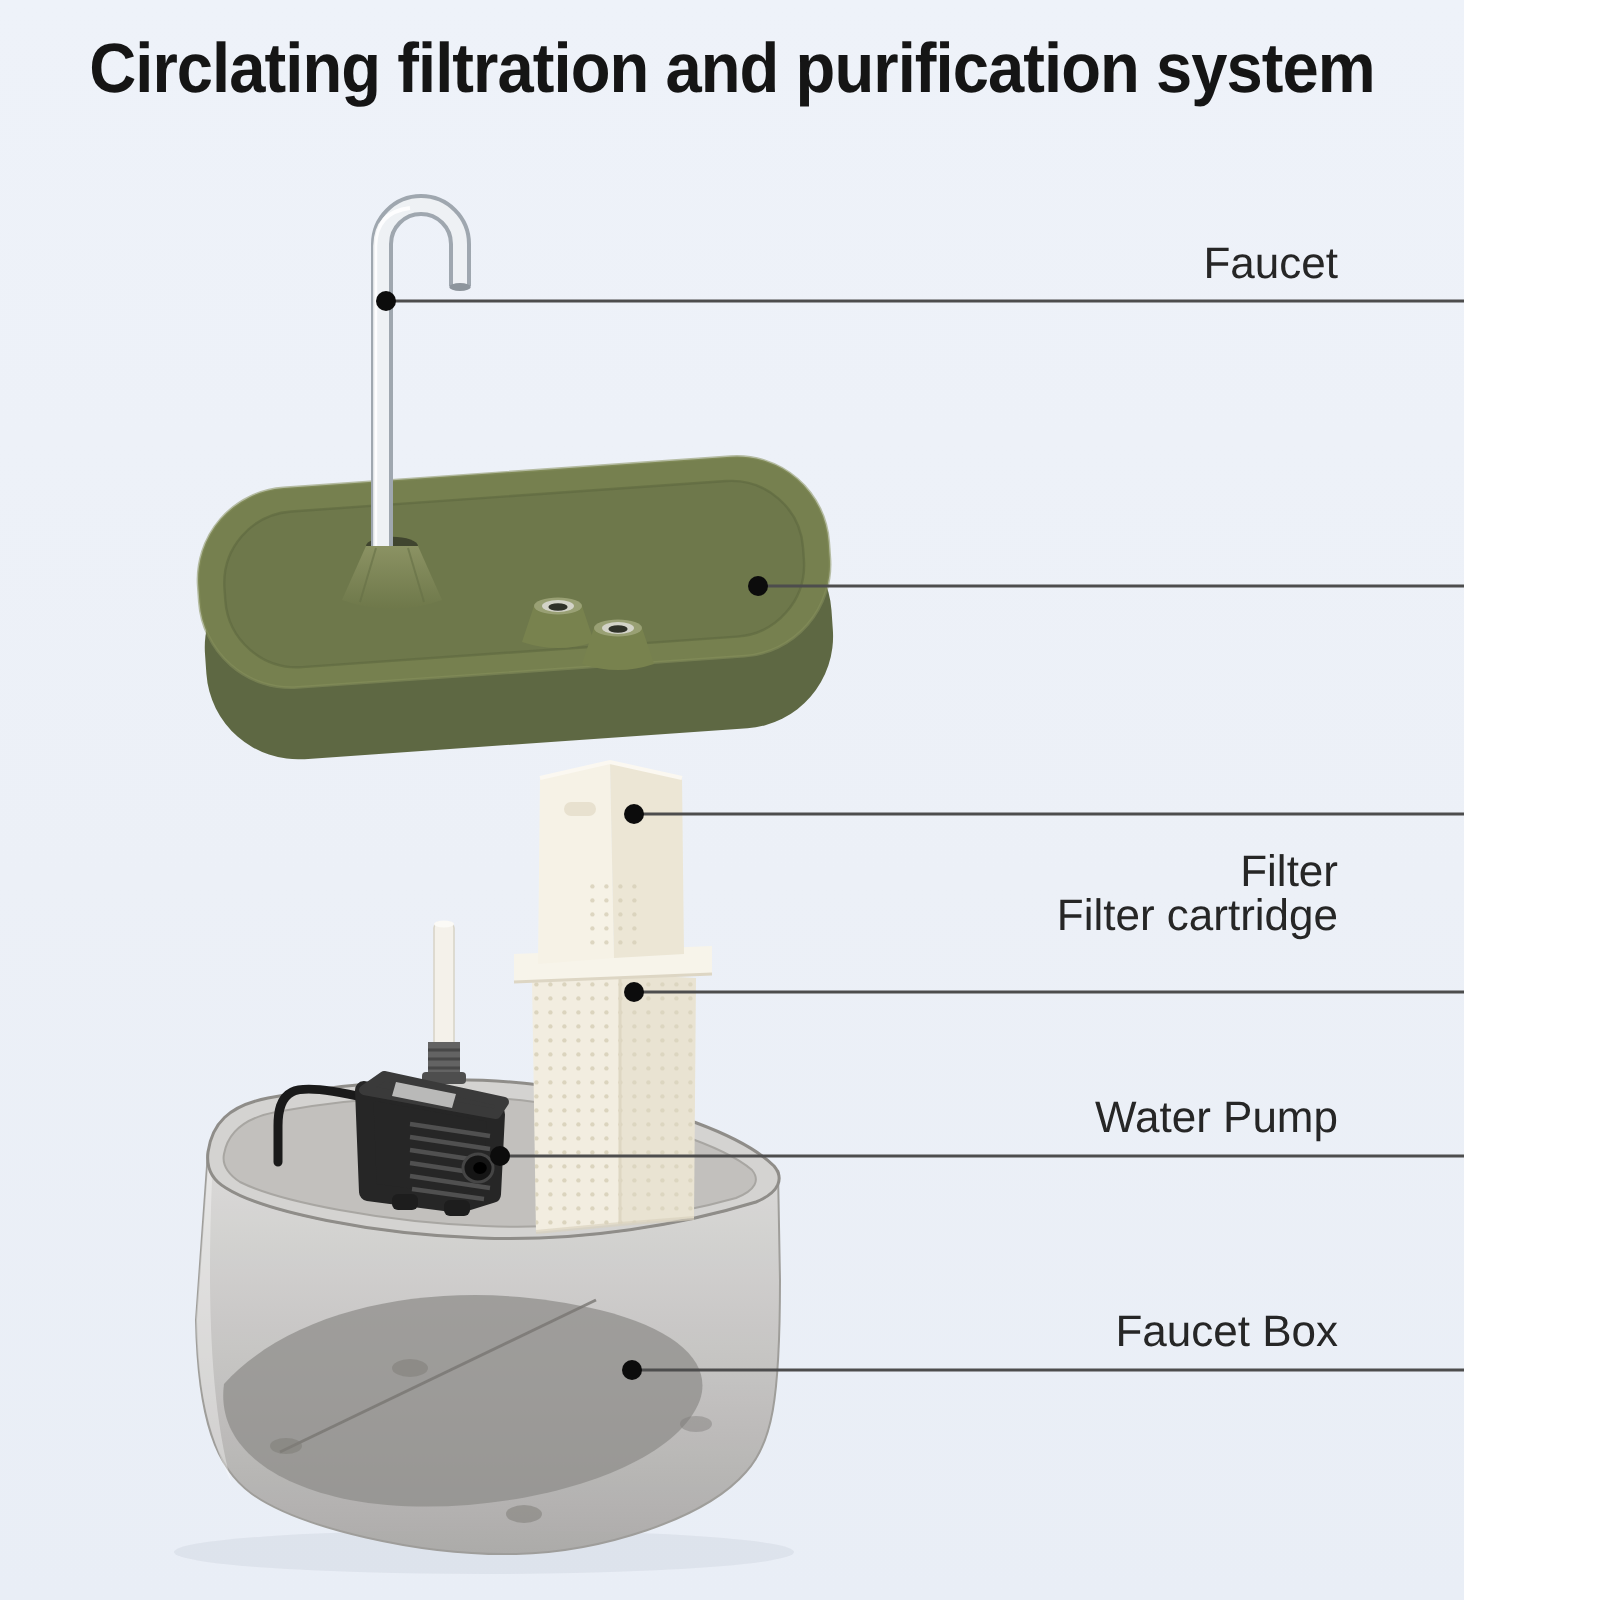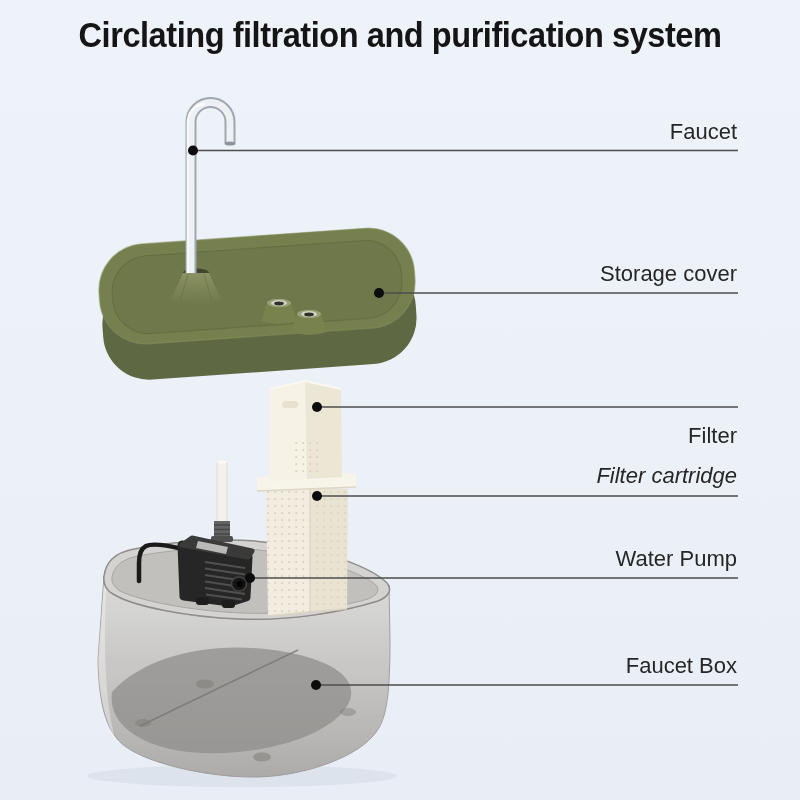--- a/index.html
+++ b/index.html
@@ -1,34 +1,34 @@
 <!DOCTYPE html>
 <html><head>
 <meta charset="utf-8">
 <style>
   html,body{margin:0;padding:0;}
   .stage{
-    position:relative;width:800px;height:800px;overflow:hidden;
+    position:relative;width:732px;height:800px;overflow:hidden;
     background:linear-gradient(180deg,#eef2f9 0%,#ecf0f7 55%,#e9eef6 100%);
     font-family:"Liberation Sans",sans-serif;
   }
   .title{
     position:absolute;top:14px;left:0;right:0;text-align:center;
     font-weight:700;font-size:35px;line-height:1.2;color:#151515;
     letter-spacing:-0.5px;transform:scaleX(0.93);white-space:nowrap;
   }
   .illustration{position:absolute;left:0;top:0;width:800px;height:800px;}
   .label{
     position:absolute;right:63px;text-align:center;white-space:nowrap;
     font-size:22px;line-height:1.15;font-weight:400;color:#262626;
   }
   .label-faucet{top:119px;}
   .label-storage-cover{top:261px;}
   .label-filter{top:375px;margin-top:48px;}
-  .label-filter-cartridge{top:463px;font-style:italic;}
+  .label-filter-cartridge{top:445px;}
   .label-water-pump{top:546px;margin-left:16px;}
   .label-water-box{top:653px;}
 </style>
 </head>
 <body>
 
 <div class="stage">
 
   <div class="title">Circlating filtration and purification system</div>
 
@@ -183,19 +183,18 @@
       <circle cx="193" cy="150.5" r="5"></circle>
       <circle cx="379" cy="293" r="5"></circle>
       <circle cx="317" cy="407" r="5"></circle>
       <circle cx="317" cy="496" r="5"></circle>
       <circle cx="250" cy="578" r="5"></circle>
       <circle cx="316" cy="685" r="5"></circle>
     </g>
   </svg>
 
   <div class="label label-faucet">Faucet</div>
-  <div class="label label-storage-cover">Storage cover</div>
   <div class="label label-filter">Filter</div>
   <div class="label label-filter-cartridge">Filter cartridge</div>
   <div class="label label-water-pump">Water Pump</div>
   <div class="label label-water-box">Faucet Box</div>
 
 </div>
 
 </body></html>

